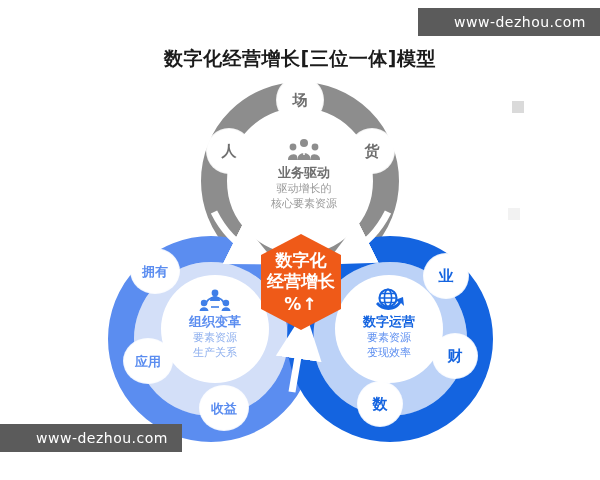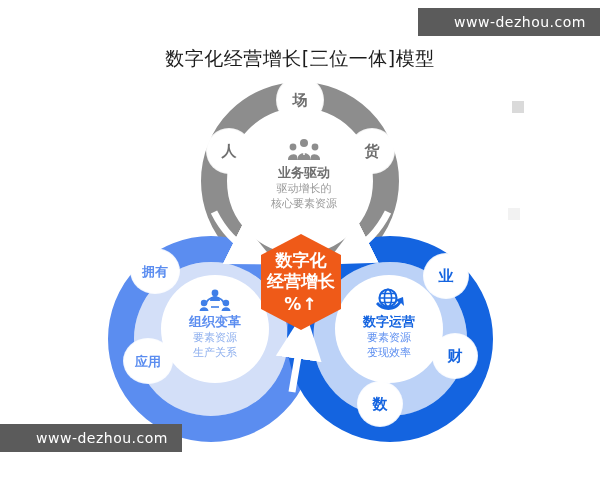--- a/index.html
+++ b/index.html
@@ -19,21 +19,21 @@
   }
   #wm-top{right:0;top:8px;width:160px;height:28px;}
   #wm-bottom{left:0;bottom:28px;width:160px;height:28px;}
   .wm-ghost{position:absolute;background:#ececec;opacity:.85;}
   #ghost-a{left:512px;top:101px;width:12px;height:12px;background:#d4d4d4;}
   #ghost-b{left:508px;top:208px;width:12px;height:12px;background:#f0f0f0;}
 
   
   #title{
     position:absolute;left:0;top:46px;width:600px;text-align:center;
-    font-size:19px;font-weight:normal;color:#1b1b1b;letter-spacing:.5px;
+    font-size:19px;font-weight:bold;color:#1b1b1b;letter-spacing:.5px;
   }
 
   
   .ring{position:absolute;border-radius:50%;}
   #ring-top{
     left:201px;top:82px;width:198px;height:198px;
     border:26px solid #8d8d8d;box-sizing:border-box;
   }
   #ring-left{
     left:108px;top:236px;width:206px;height:206px;
@@ -177,20 +177,21 @@
     <div class="hub-sub">要素资源</div>
     <div class="hub-sub">变现效率</div>
   </div>
 
   <div class="bubble b-gray" id="bub-chang">场</div>
   <div class="bubble b-gray" id="bub-ren">人</div>
   <div class="bubble b-gray" id="bub-huo">货</div>
 
   <div class="bubble b-blue-l" id="bub-yongyou">拥有</div>
   <div class="bubble b-blue-l" id="bub-yingyong">应用</div>
+  <div class="bubble b-blue-l" id="bub-shouyi">收益</div>
 
   <div class="bubble b-blue-r" id="bub-ye">业</div>
   <div class="bubble b-blue-r" id="bub-cai">财</div>
   <div class="bubble b-blue-r" id="bub-shu">数</div>
 
   <div id="center-hex">
     <div class="ct">数字化</div>
     <div class="ct">经营增长</div>
     <div class="pct">%↑</div>
   </div>

